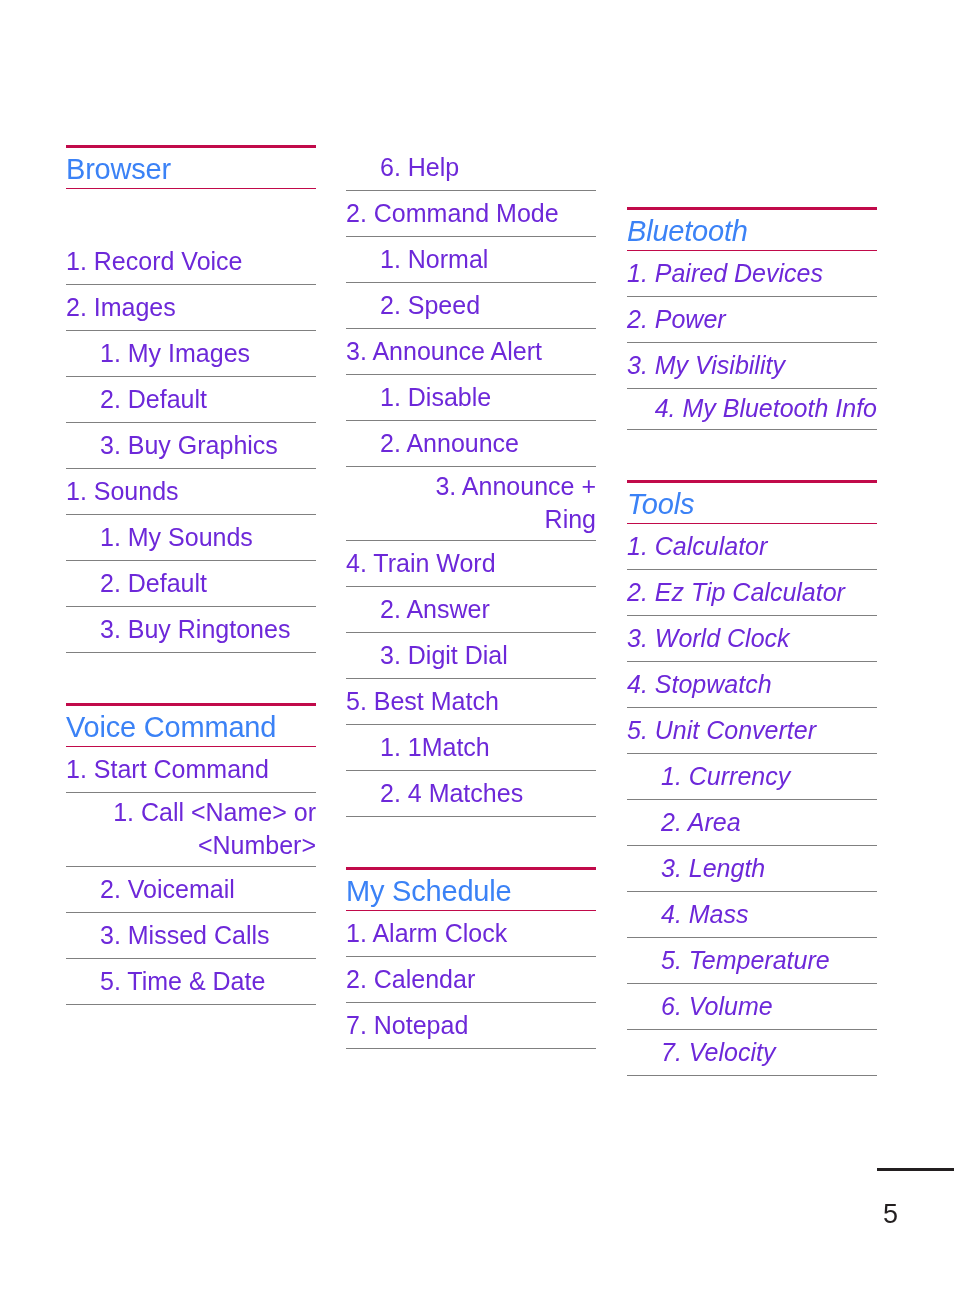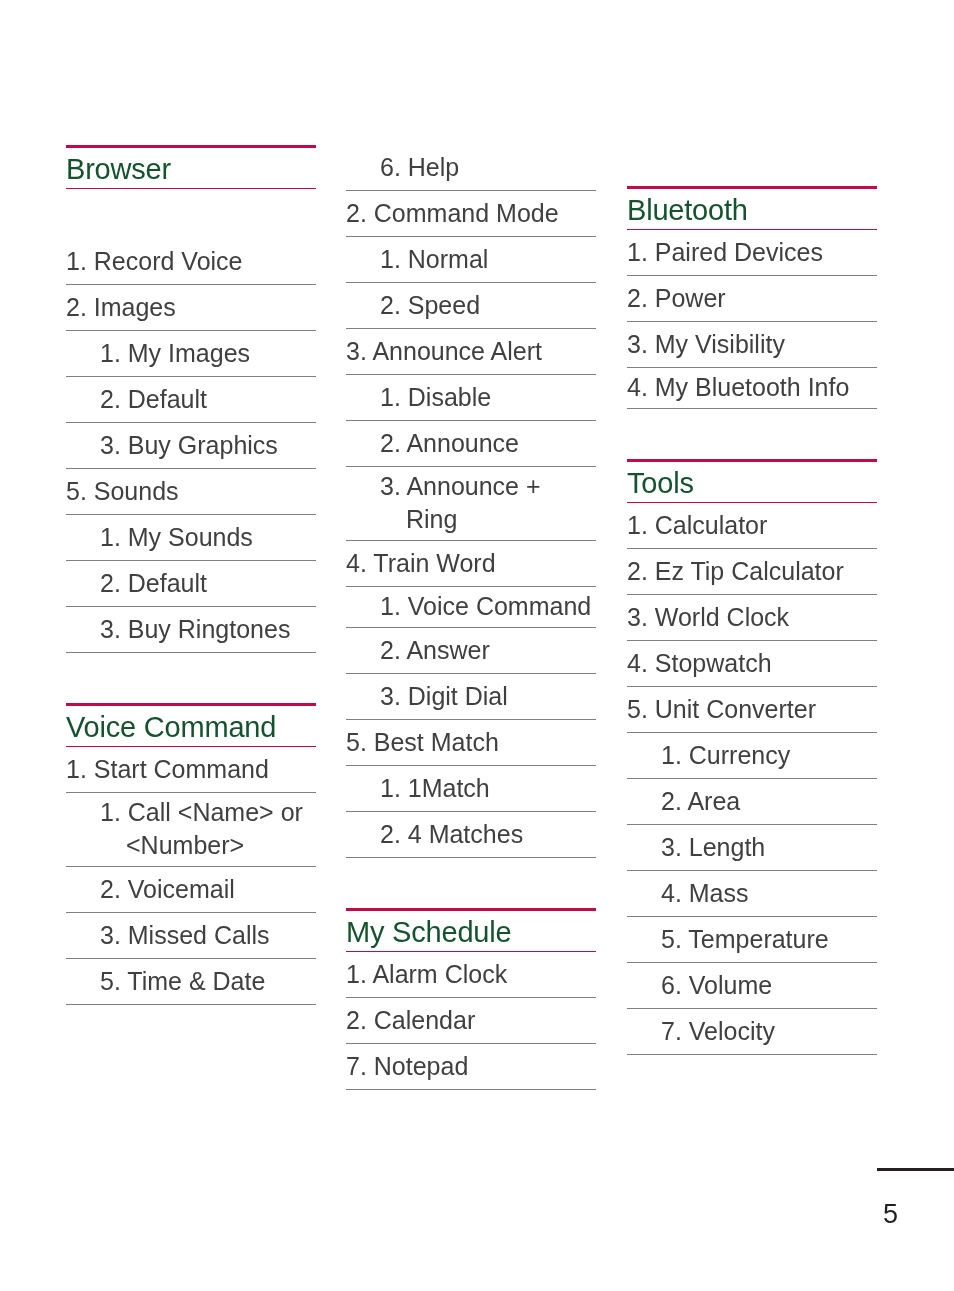--- a/index.html
+++ b/index.html
@@ -22,33 +22,33 @@
   }
 
   
   .col {
     position: absolute;
     width: 250px;
     box-sizing: border-box;
   }
   #col-1 { left: 66px;  top: 145px; }
   #col-2 { left: 346px; top: 145px; }
-  #col-3 { left: 627px; top: 186px; }
+  #col-3 { left: 627px; top: 207px; font-style: italic; }
 
   
   .section { margin-bottom: 50px; }
   .section:last-child { margin-bottom: 0; }
 
   .section-head {
     border-top: 3px solid #C10A4A;
     padding-top: 3px;
     border-bottom: 1.5px solid #C10A4A;
   }
   .section-title {
-    color: #14532d;
+    color: #3b82f6;
     font-size: 29px;
     line-height: 37px;
     font-weight: 400;
     letter-spacing: -0.2px;
     white-space: nowrap;
   }
 
   
   .items { }
   .row {
@@ -59,27 +59,28 @@
     min-height: 46px;
     padding: 2px 0 3px 0;
   }
   .row.lvl1 { padding-left: 0px; }
   .row.lvl2 { padding-left: 34px; }
   .row.wrap { min-height: 0; padding-top: 3px; padding-bottom: 4px; }
 
   .row-text {
     font-size: 25px;
     line-height: 33px;
-    color: #404040;
+    color: #6d28d9;
     display: block;
     width: 100%;
   }
   .row.wrap .row-text {
     text-indent: -24px;
     padding-left: 24px;
+    text-align: right;
   }
   .row.wrap.lvl2 .row-text {
     text-indent: -26px;
     padding-left: 26px;
   }
 
   
   .section.empty .items { min-height: 0; }
 
   
@@ -125,21 +126,21 @@
           <div class="row lvl2">
             <span class="row-text">1. My Images</span>
           </div>
           <div class="row lvl2">
             <span class="row-text">2. Default</span>
           </div>
           <div class="row lvl2">
             <span class="row-text">3. Buy Graphics</span>
           </div>
           <div class="row lvl1">
-            <span class="row-text">5. Sounds</span>
+            <span class="row-text">1. Sounds</span>
           </div>
           <div class="row lvl2">
             <span class="row-text">1. My Sounds</span>
           </div>
           <div class="row lvl2">
             <span class="row-text">2. Default</span>
           </div>
           <div class="row lvl2">
             <span class="row-text">3. Buy Ringtones</span>
           </div>
@@ -190,23 +191,20 @@
             <span class="row-text">1. Disable</span>
           </div>
           <div class="row lvl2">
             <span class="row-text">2. Announce</span>
           </div>
           <div class="row lvl2 wrap">
             <span class="row-text">3. Announce + Ring</span>
           </div>
           <div class="row lvl1">
             <span class="row-text">4. Train Word</span>
-          </div>
-          <div class="row lvl2 wrap">
-            <span class="row-text">1. Voice Command</span>
           </div>
           <div class="row lvl2">
             <span class="row-text">2. Answer</span>
           </div>
           <div class="row lvl2">
             <span class="row-text">3. Digit Dial</span>
           </div>
           <div class="row lvl1">
             <span class="row-text">5. Best Match</span>
           </div>

